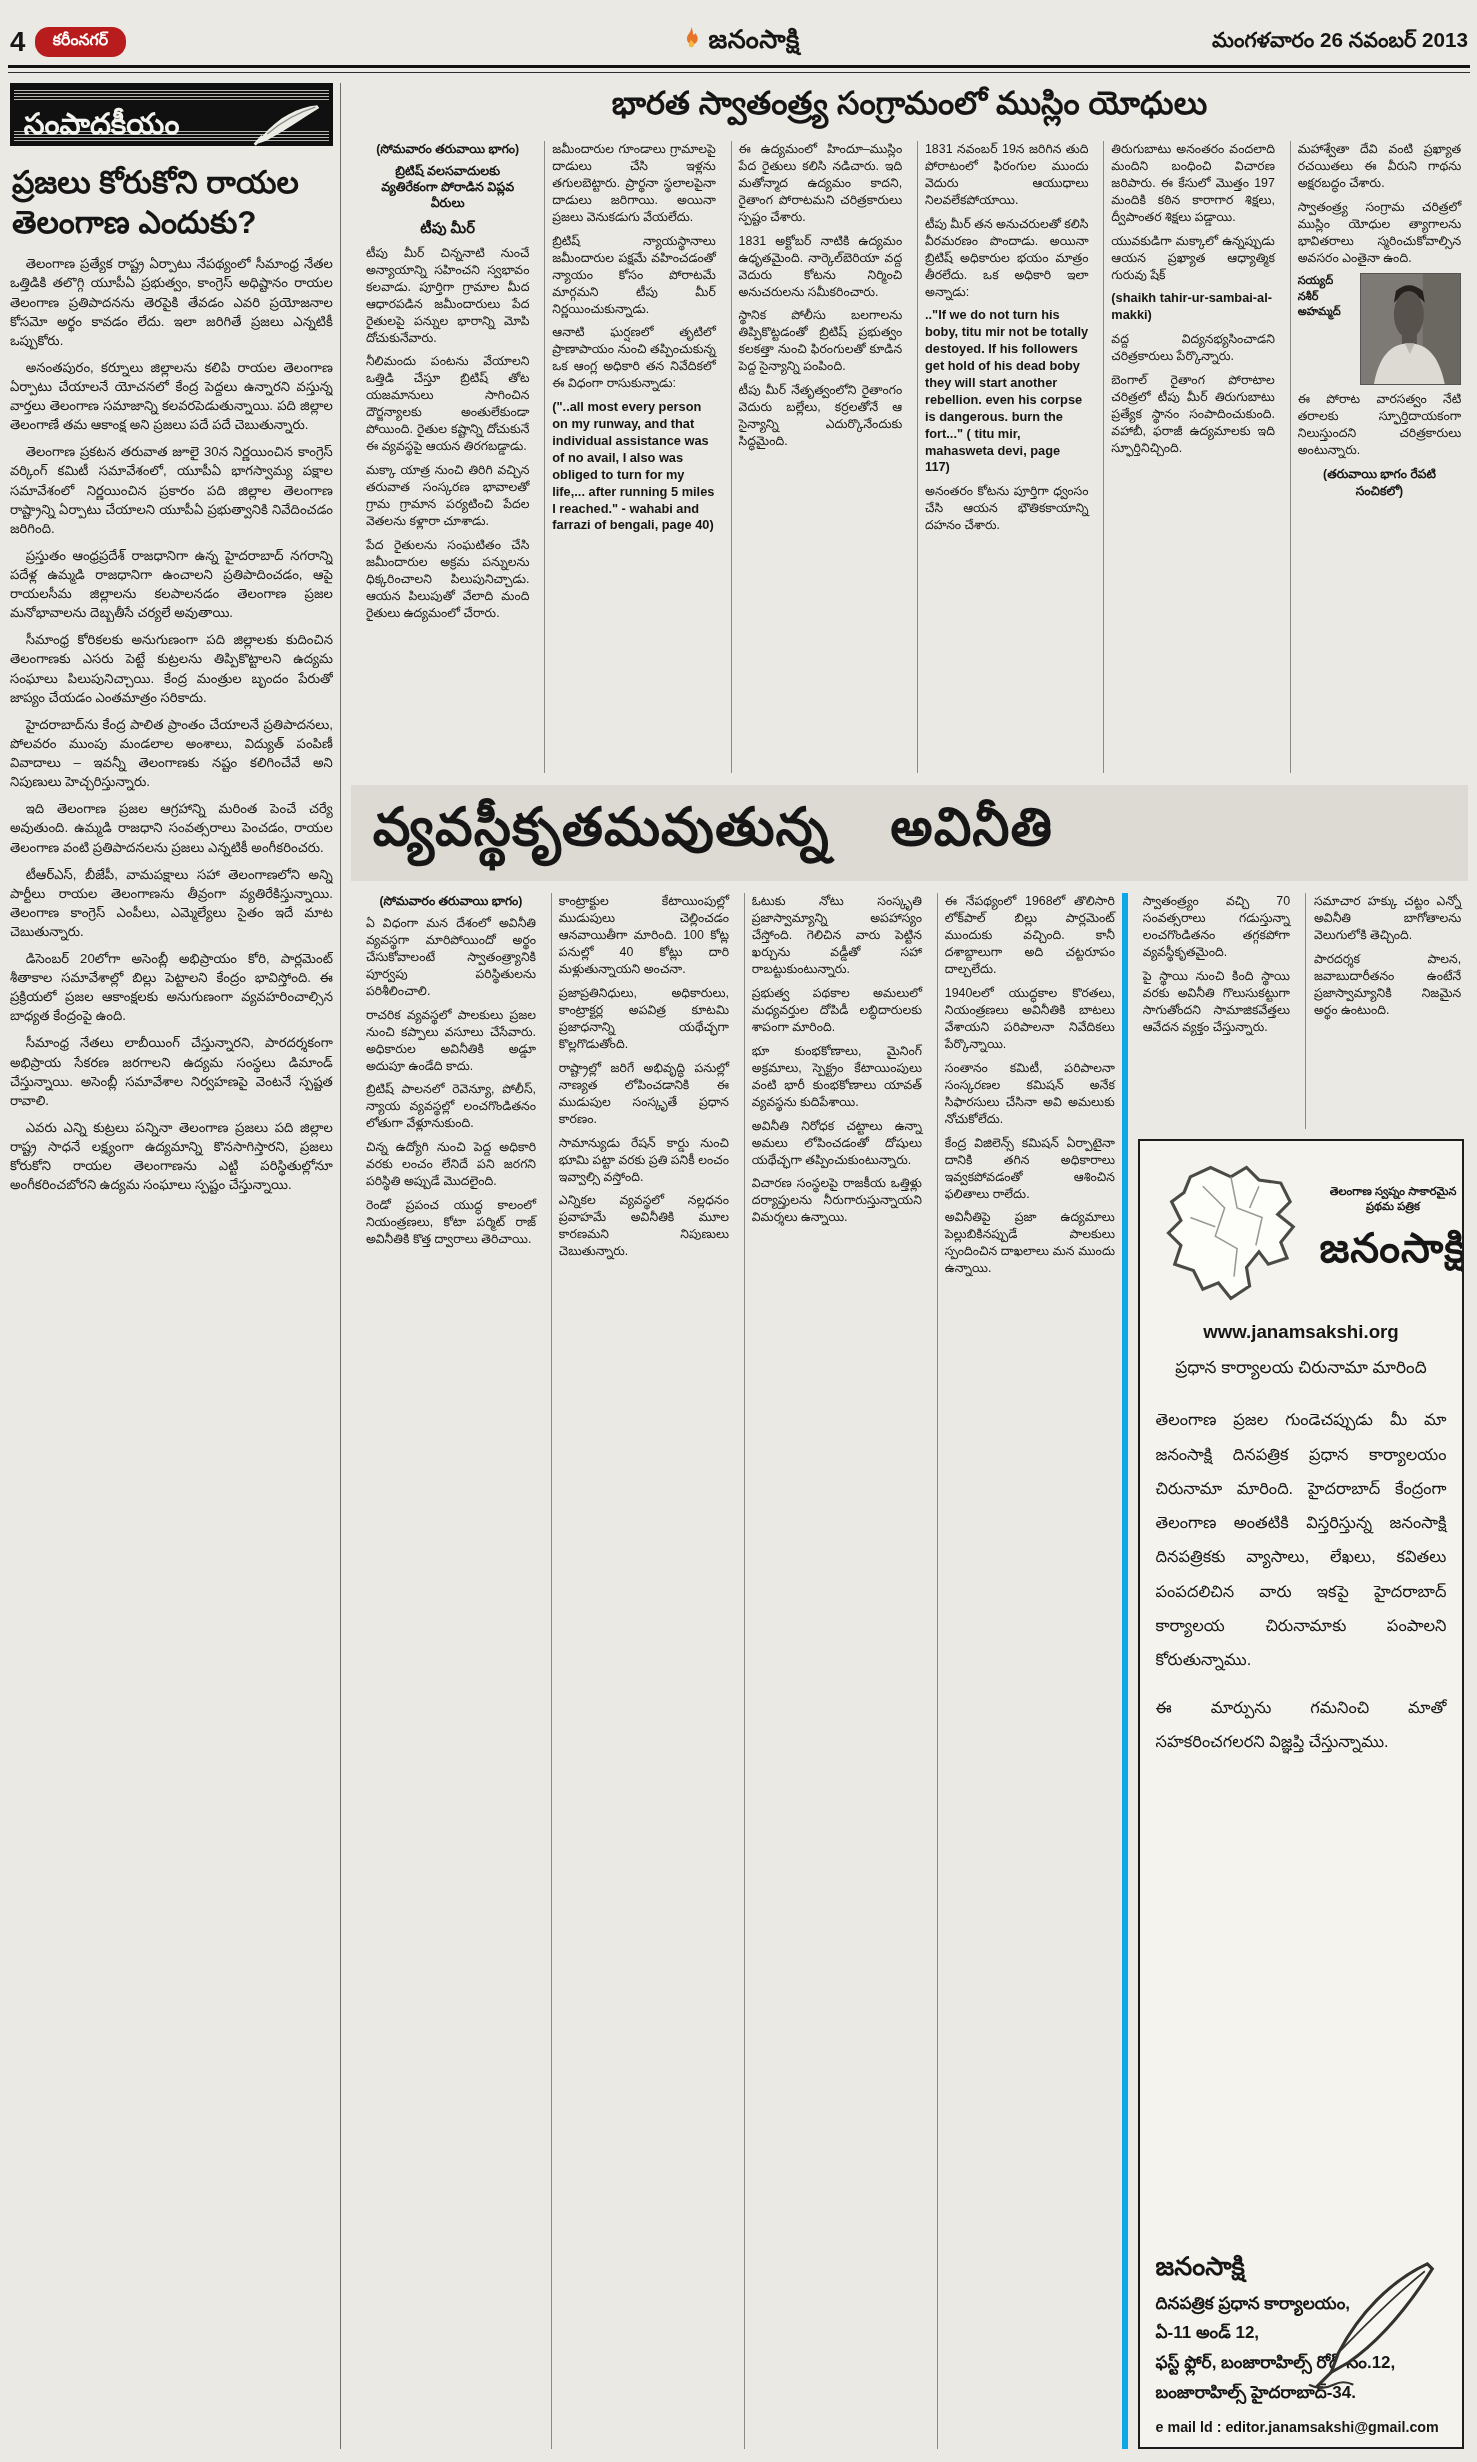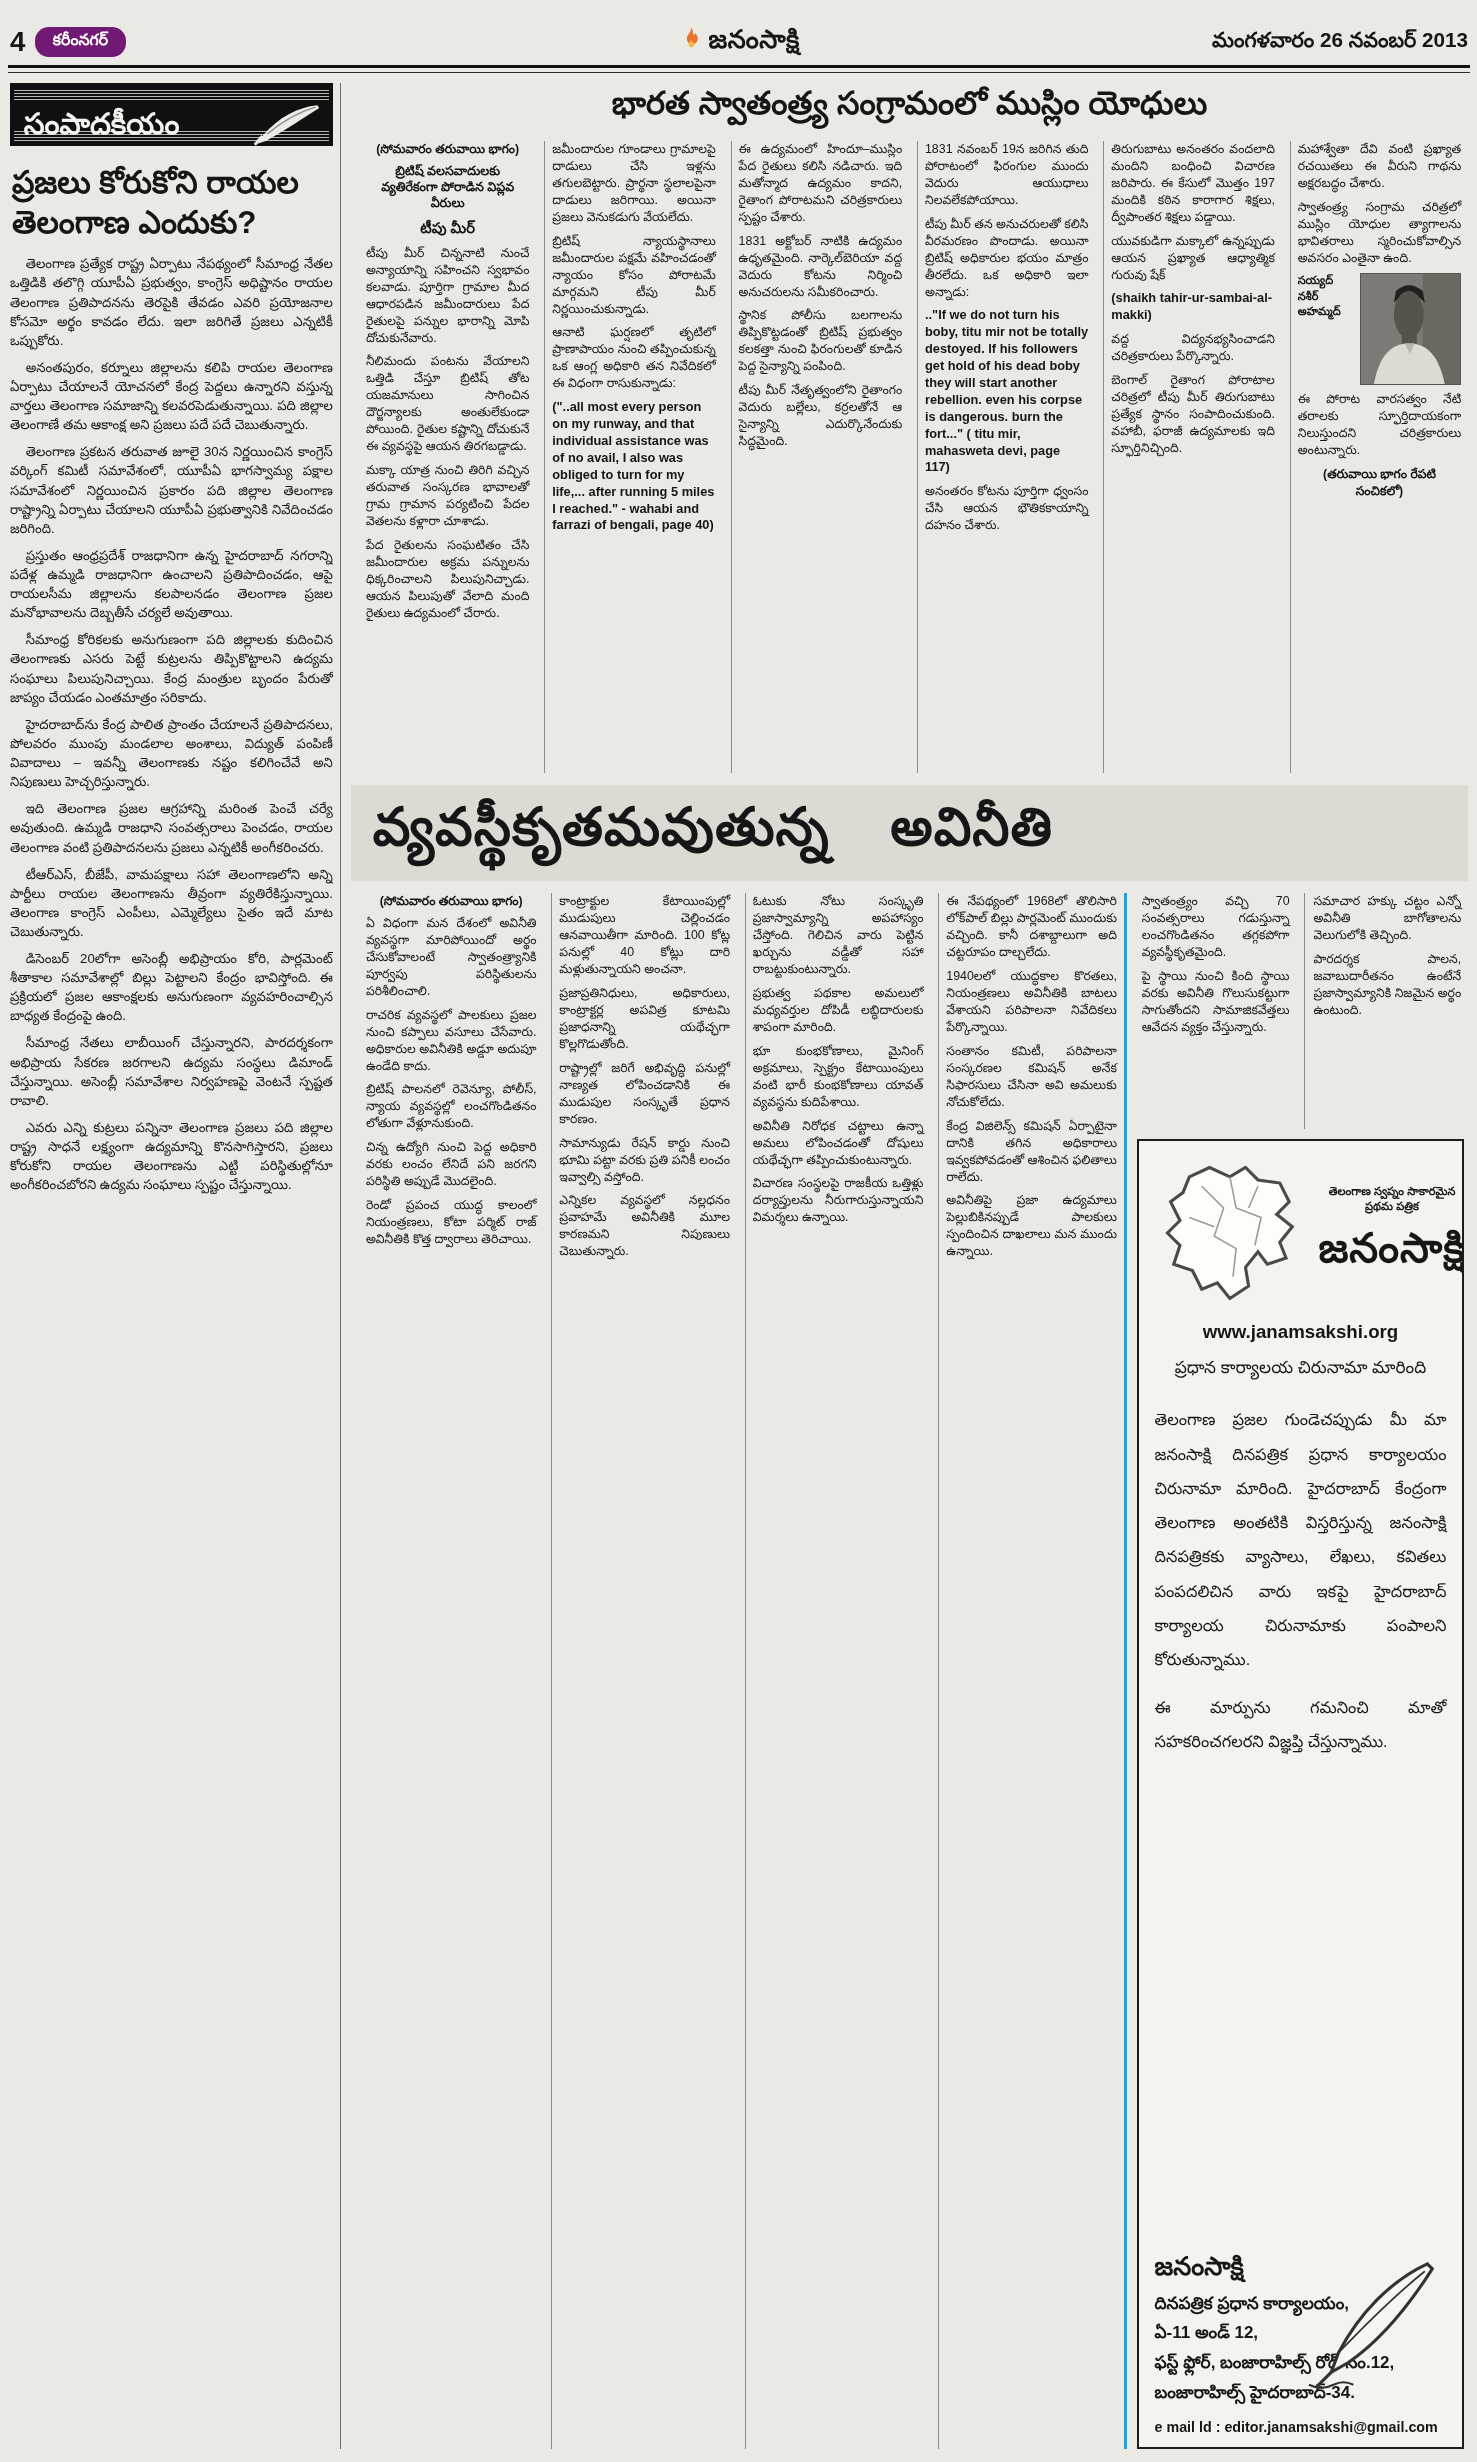--- a/index.html
+++ b/index.html
@@ -2,21 +2,21 @@
 <html><head>
 <meta charset="utf-8">
 <style>
   html,body{margin:0;padding:0;background:#a7a7a2;}
   .page{position:relative;width:1478px;height:2463px;margin:0 auto;background:#eae9e3;
         font-family:"Liberation Sans","DejaVu Sans",sans-serif;color:#161616;overflow:hidden;}
 
   
   .topbar{position:absolute;left:9.9px;right:9.9px;top:23.6px;height:37px;display:flex;align-items:center;}
   .pageno{font-size:27.6px;font-weight:bold;}
-  .edition{margin-left:9.9px;background:#701a75;color:#fff;font-size:15.8px;font-weight:bold;
+  .edition{margin-left:9.9px;background:#b91c1c;color:#fff;font-size:15.8px;font-weight:bold;
            padding:3.9px 17.7px;border-radius:14px;}
   .mast{position:absolute;left:50%;transform:translateX(-50%);display:flex;align-items:center;gap:6.9px;}
   .mast-title{font-size:25.6px;font-weight:bold;letter-spacing:0.5px;}
   .issuedate{margin-left:auto;font-size:20.7px;font-weight:bold;}
   .hrule1{position:absolute;left:7.9px;right:7.9px;top:65px;height:3px;background:#121212;}
   .hrule2{position:absolute;left:7.9px;right:7.9px;top:72px;height:1px;background:#2c2c2c;}
 
   
   .editorial{position:absolute;left:9.9px;top:83px;width:323px;bottom:13.8px;display:flex;flex-direction:column;overflow:hidden;}
   .ed-box{position:relative;height:63px;background:#101010;color:#f2f2ee;flex:none;}
@@ -45,21 +45,21 @@
   .photo-wrap{display:flex;gap:4.9px;margin:5.9px 0;}
   .author-side{width:57px;font-size:11.3px;font-weight:bold;line-height:1.35;flex:none;}
   .photo{flex:1;height:110px;border:1px solid #555;overflow:hidden;}
   .photo svg{display:block;width:100%;height:100%;}
   .tail{font-weight:bold;text-align:center;font-size:12.3px;margin-top:5.9px;}
 
   
   .a2-band{margin-top:11.8px;background:#dcdad2;padding:11.8px 9.9px 9.9px 21.7px;flex:none;}
   .a2-head{margin:0;font-size:53px;font-weight:bold;letter-spacing:1px;word-spacing:45px;}
   .a2-body{display:flex;flex:1;margin-top:11.8px;overflow:hidden;}
-  .a2-right{flex:2;display:flex;flex-direction:column;border-left:3px solid #0ea5e9;min-width:0;}
+  .a2-right{flex:2;display:flex;flex-direction:column;border-left:6px solid #0ea5e9;min-width:0;}
   .a2-short{display:flex;height:236px;overflow:hidden;flex:none;}
   .a2-short .col + .col{border-left:1px solid #8a8a86;padding-left:8px;}
 
   
   .ad{flex:1;margin:9.9px 3.9px 0 9.9px;border:2px solid #1c1c1c;background:#f4f3ee;position:relative;
       padding:13.8px 15.8px 11.8px;display:flex;flex-direction:column;overflow:hidden;}
   .ad-top{display:flex;gap:7.9px;flex:none;align-items:center;}
   .ad-map{width:156px;height:156px;flex:none;}
   .ad-map svg{width:100%;height:100%;}
   .ad-top-right{flex:1;display:flex;flex-direction:column;align-items:center;text-align:center;}

